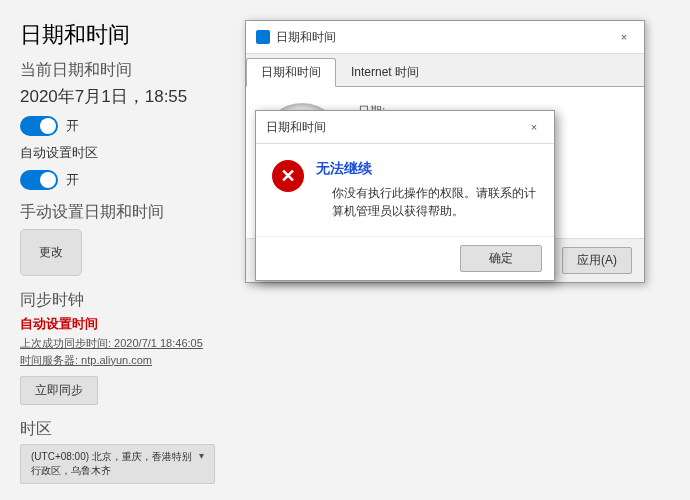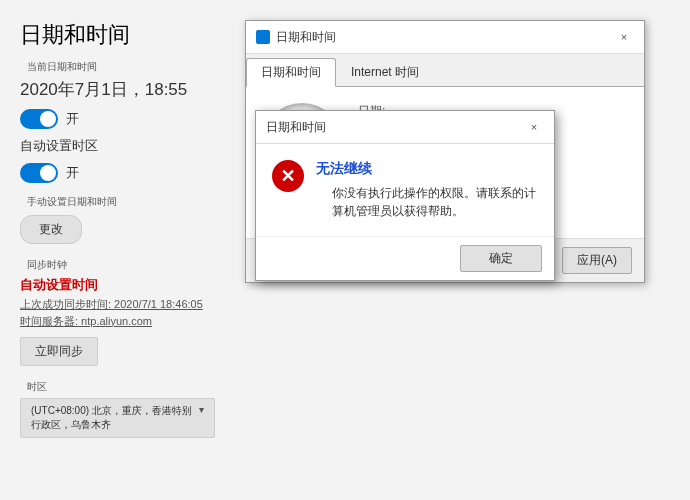--- a/index.html
+++ b/index.html
@@ -19,25 +19,24 @@
       padding: 20px 20px;
       flex-shrink: 0;
     }
     .left-panel h1 {
       font-size: 22px;
       font-weight: 300;
       color: #000;
       margin-bottom: 10px;
     }
     .section-title {
-      font-size: 10px;
+      font-size: 16px;
       color: #555;
       margin-bottom: 4px;
       margin-top: 4px;
-      margin-left: 7px;
     }
     .current-datetime {
       font-size: 17px;
       color: #333;
     }
     .toggle-row {
       display: flex;
       align-items: center;
       margin-bottom: 4px;
       margin-top: 8px;
@@ -72,22 +71,22 @@
     }
     .manual-section {
       margin-top: 12px;
     }
     .manual-section .section-title {
       margin-bottom: 6px;
     }
     .btn-change {
       background: #e1e1e1;
       border: 1px solid #ccc;
-      border-radius: 12px;
-      padding: 5px 18px;
+      border-radius: 5px;
+      padding: 14px 18px;
       font-size: 12px;
       color: #333;
       cursor: pointer;
       display: inline-block;
     }
     .sync-section {
       margin-top: 14px;
     }
     .sync-fail {
       font-size: 13px;

